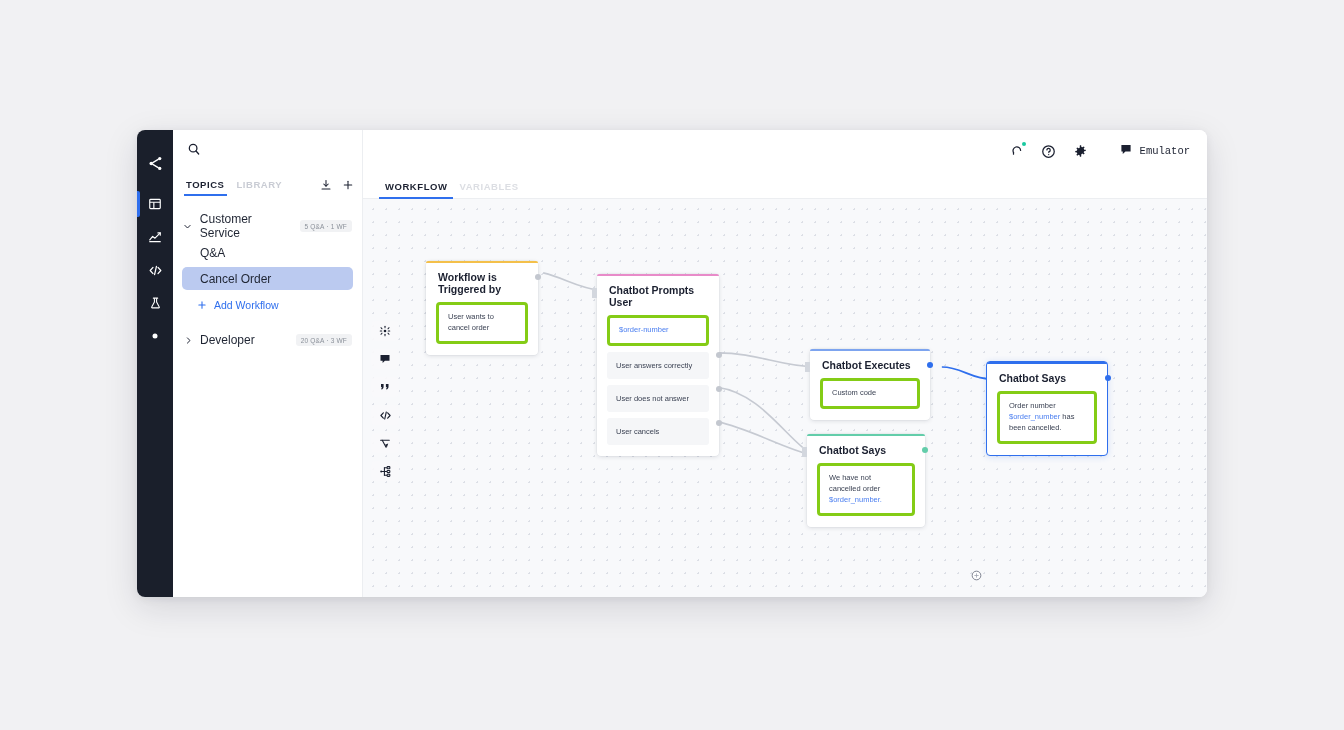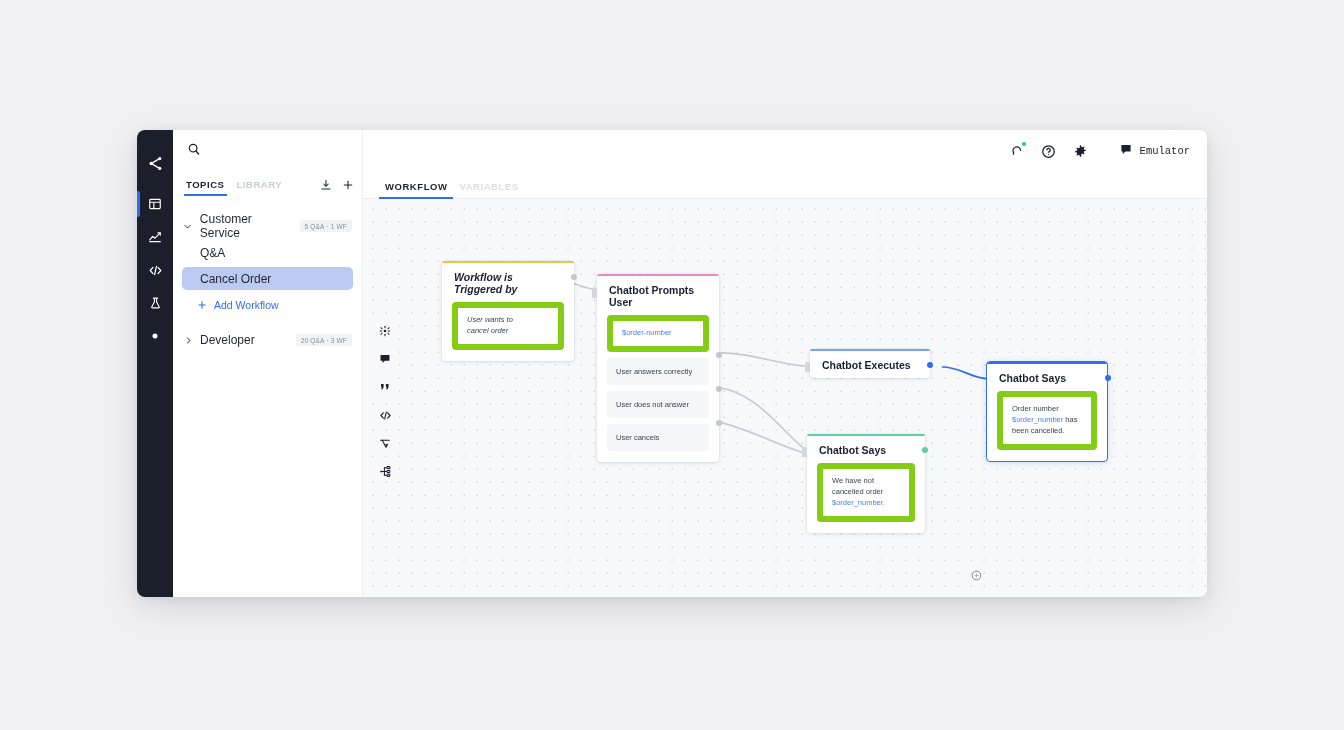--- a/index.html
+++ b/index.html
@@ -184,21 +184,21 @@
   .node .accent {
     position: absolute; left: 0; right: 0; top: 0; height: 2px;
     border-radius: 4px 4px 0 0;
   }
   .node-title {
     font-size: 10.5px; font-weight: bold; color: #1b2030;
     padding: 10px 12px 7px 12px;
   }
   .node-body { padding: 0 10px 11px 10px; }
   .field {
-    border: 6px solid #84cc16; border-radius: 4px;
+    border: 3px solid #84cc16; border-radius: 4px;
     padding: 7px 9px; font-size: 7.5px; color: #3c4354;
     line-height: 1.45; background: #fff;
   }
   .field.tall { min-height: 30px; }
   .var { color: #4a7ef0; }
   .opt {
     background: #f5f6f8; border-radius: 3px;
     padding: 9px 9px; font-size: 7.5px; color: #3c4354;
     margin-top: 6px;
   }
@@ -211,21 +211,21 @@
   .in-stub {
     position: absolute; left: -5px; width: 5px; height: 10px;
     background: #d3d7de; z-index: 2;
   }
   .node.selected {
     border: 1.5px solid #2f6fed;
     box-shadow: 0 1px 6px rgba(47,111,237,0.2);
   }
 
   
-  #node-trigger { left: 79px; top: 62px; width: 132px; font-style: italic; }
+  #node-trigger { left: 63px; top: 62px; width: 112px; }
   #node-prompt  { left: 234px; top: 75px; width: 122px; }
   #node-exec    { left: 447px; top: 150px; width: 120px; }
   #node-says2   { left: 444px; top: 235px; width: 118px; }
   #node-says1   { left: 623px; top: 162px; width: 122px; }
 
   .cursor-handle {
     position: absolute; z-index: 7;
     left: 607px; top: 369px;
     width: 13px; height: 13px;
   }
@@ -470,20 +470,23 @@
         </div>
         <div class="port" style="right:-3px; top:78px;"></div>
         <div class="port" style="right:-3px; top:112px;"></div>
         <div class="port" style="right:-3px; top:146px;"></div>
       </div>
 
       <div class="node" id="node-exec">
         <div class="in-stub" style="top:13px;"></div>
         <div class="accent" style="background:#7da4ef"></div>
         <div class="node-title">Chatbot Executes</div>
+        <div class="node-body">
+          <div class="field tall">Custom code</div>
+        </div>
         <div class="port blue" style="right:-3px; top:13px;"></div>
       </div>
 
       <div class="node" id="node-says2">
         <div class="in-stub" style="top:13px;"></div>
         <div class="accent" style="background:#63cdaa"></div>
         <div class="node-title">Chatbot Says</div>
         <div class="node-body">
           <div class="field tall">
             <span>We have not cancelled order </span><span class="var">$order_number.</span>

